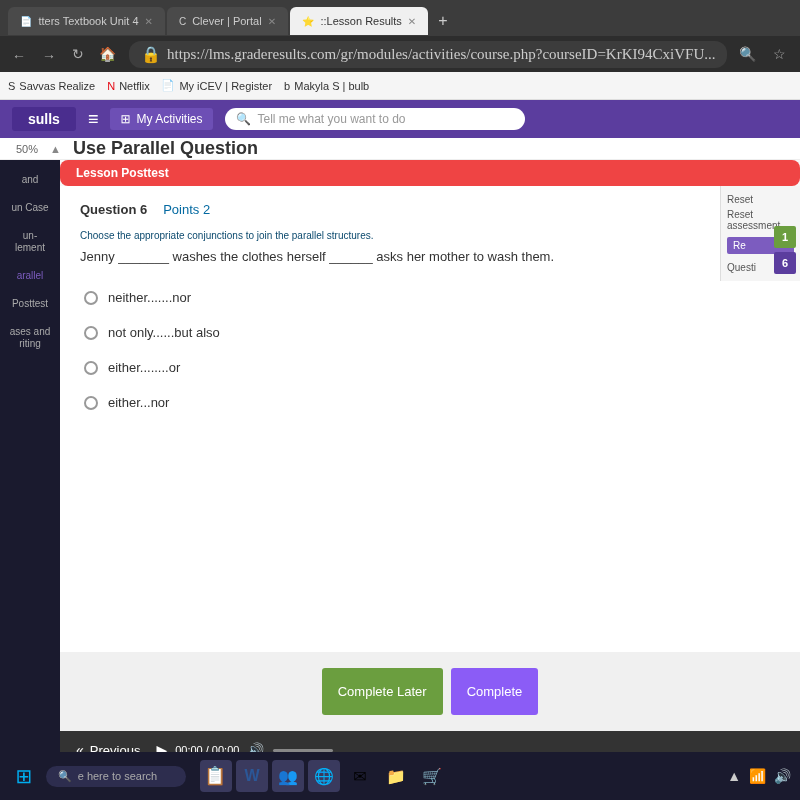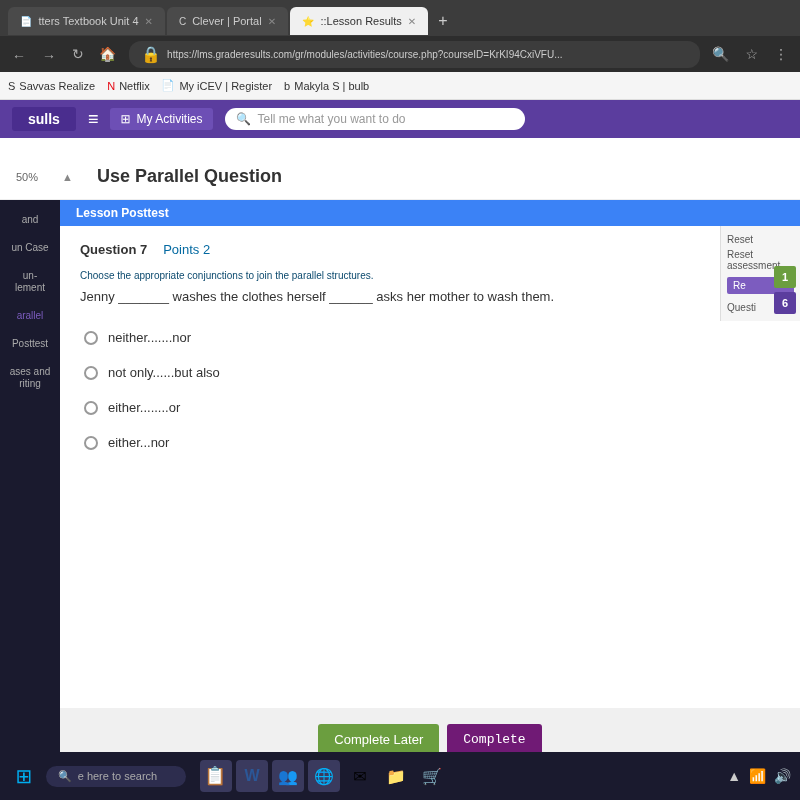--- a/index.html
+++ b/index.html
@@ -83,25 +83,26 @@
       flex: 1;
       background: #3c3c3c;
       border-radius: 12px;
       padding: 4px 12px;
       display: flex;
       align-items: center;
       gap: 6px;
     }
 
     .address-bar-text {
-      font-size: 10px;
+      font-size: 15px;
       color: #ccc;
       white-space: nowrap;
       overflow: hidden;
       text-overflow: ellipsis;
+      font-family: Liberation Serif, serif;
     }
 
     .bookmarks-bar {
       display: flex;
       align-items: center;
       background: #f5f5f5;
       padding: 3px 8px;
       gap: 12px;
       height: 28px;
       border-bottom: 1px solid #ddd;
@@ -164,26 +165,25 @@
       font-size: 12px;
       color: #999;
       display: flex;
       align-items: center;
       gap: 6px;
       max-width: 300px;
     }
 
     .page-title-bar {
       background: #fff;
-      padding: 12px 16px;
+      padding: 0 16px;
       border-bottom: 1px solid #eee;
       display: flex;
       align-items: center;
-      gap: 24px;
-      margin-top: 16px;
+      gap: 12px;
     }
 
     .progress-indicator {
       font-size: 11px;
       color: #666;
     }
 
     .page-title {
       font-size: 18px;
       font-weight: bold;
@@ -221,25 +221,26 @@
     
     .content-area {
       flex: 1;
       background: #f8f8f8;
       overflow: hidden;
       display: flex;
       flex-direction: column;
     }
 
     .lesson-posttest-bar {
-      background: #3b82f6;
+      background: #ef4444;
       color: #fff;
       padding: 6px 16px;
       font-size: 12px;
       font-weight: bold;
+      border-radius: 8px;
     }
 
     .question-container {
       background: #fff;
       margin: 0;
       padding: 16px 20px;
       flex: 1;
       position: relative;
     }
 
@@ -309,28 +310,27 @@
       background: #6b9e3f;
       color: #fff;
       border: none;
       padding: 8px 16px;
       border-radius: 3px;
       font-size: 13px;
       cursor: pointer;
     }
 
     .btn-complete {
-      background: #701a75;
+      background: #8b5cf6;
       color: #fff;
       border: none;
-      padding: 8px 16px;
+      padding: 16px 16px;
       border-radius: 3px;
       font-size: 13px;
       cursor: pointer;
-      font-family: Liberation Mono, monospace;
     }
 
     .bottom-nav {
       background: #333;
       display: flex;
       align-items: center;
       padding: 6px 16px;
       gap: 16px;
       height: 38px;
     }
@@ -569,21 +569,21 @@
       <div class="question-container">
 
         <div class="reset-panel">
           <div style="cursor:pointer;color:#555;font-size:10px;margin-bottom:4px;">Reset</div>
           <div style="cursor:pointer;color:#555;font-size:10px;margin-bottom:6px;">Reset assessment</div>
           <div style="background:#7c5cbf;color:#fff;padding:3px 6px;font-size:10px;border-radius:2px;cursor:pointer;">Re</div>
           <div style="margin-top:8px;font-size:10px;color:#555;">Questi</div>
         </div>
 
         <div class="question-header">
-          <span class="question-number">Question 7</span>
+          <span class="question-number">Question 6</span>
           <span class="question-points">Points 2</span>
         </div>
 
         <p class="question-text">Choose the appropriate conjunctions to join the parallel structures.</p>
         <p class="question-sentence">Jenny _______ washes the clothes herself ______ asks her mother to wash them.</p>
 
         <div class="answer-option">
           <span class="radio-circle"></span>
           <span class="answer-text">neither.......nor</span>
         </div>

